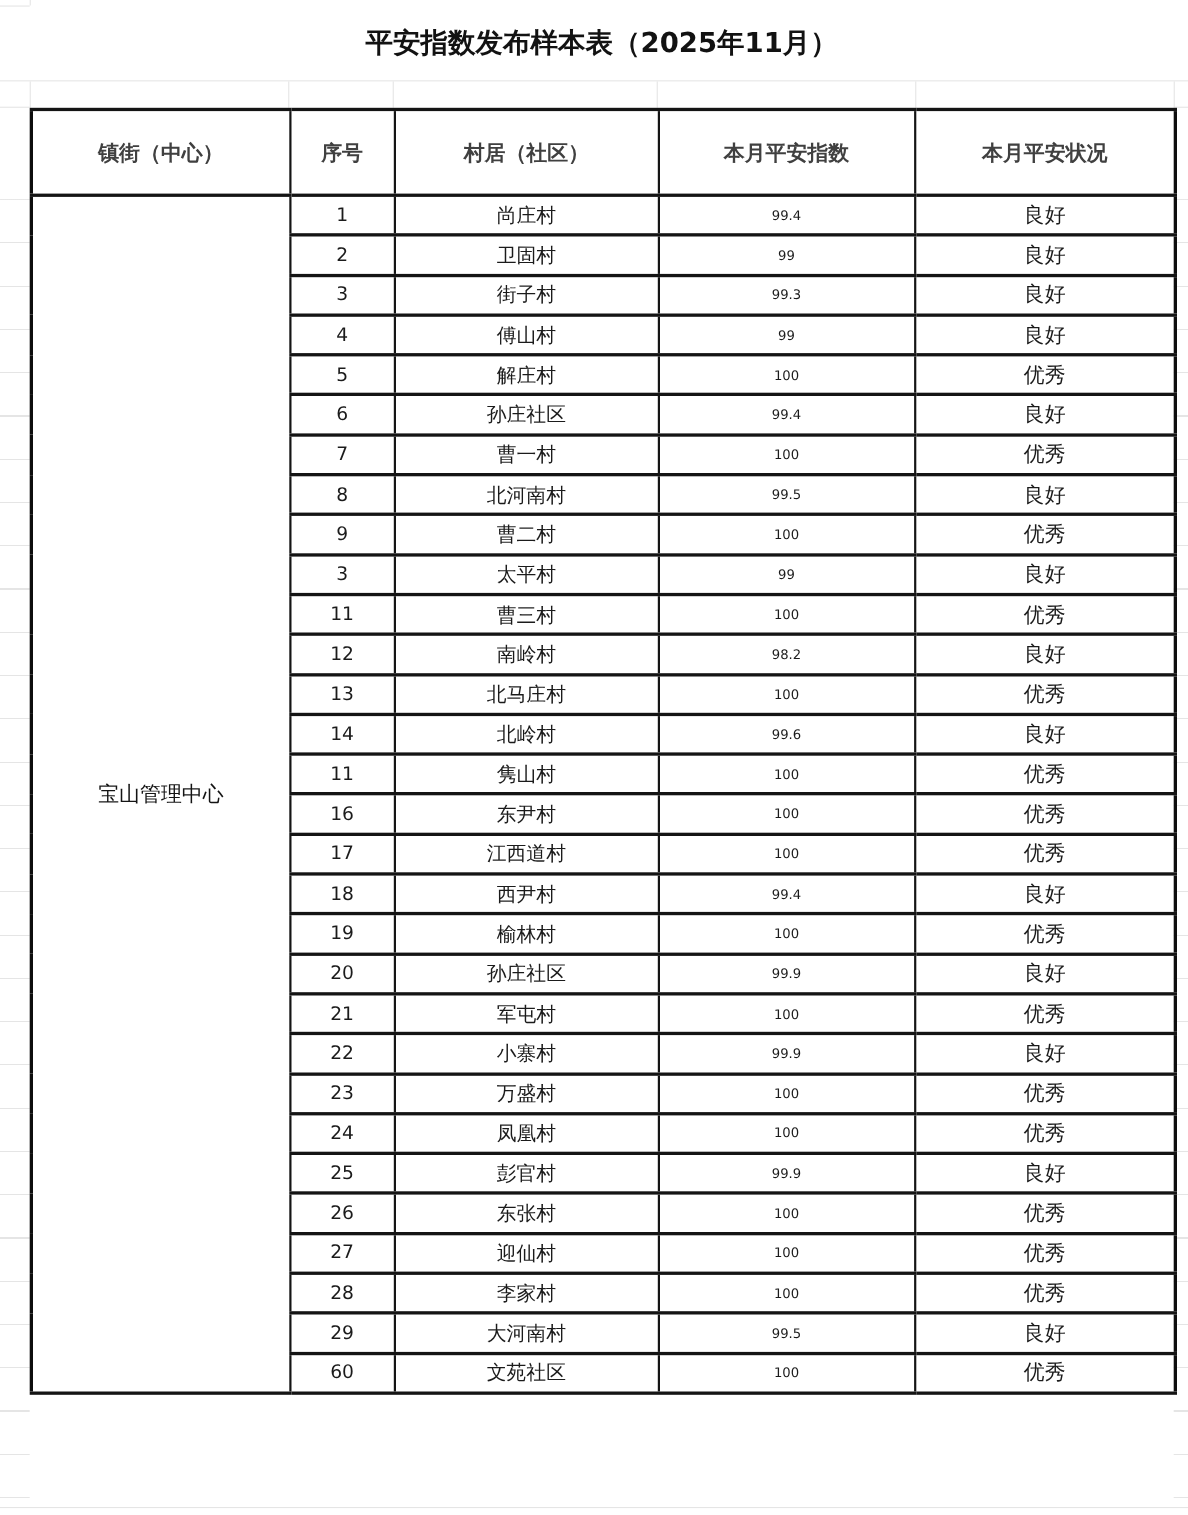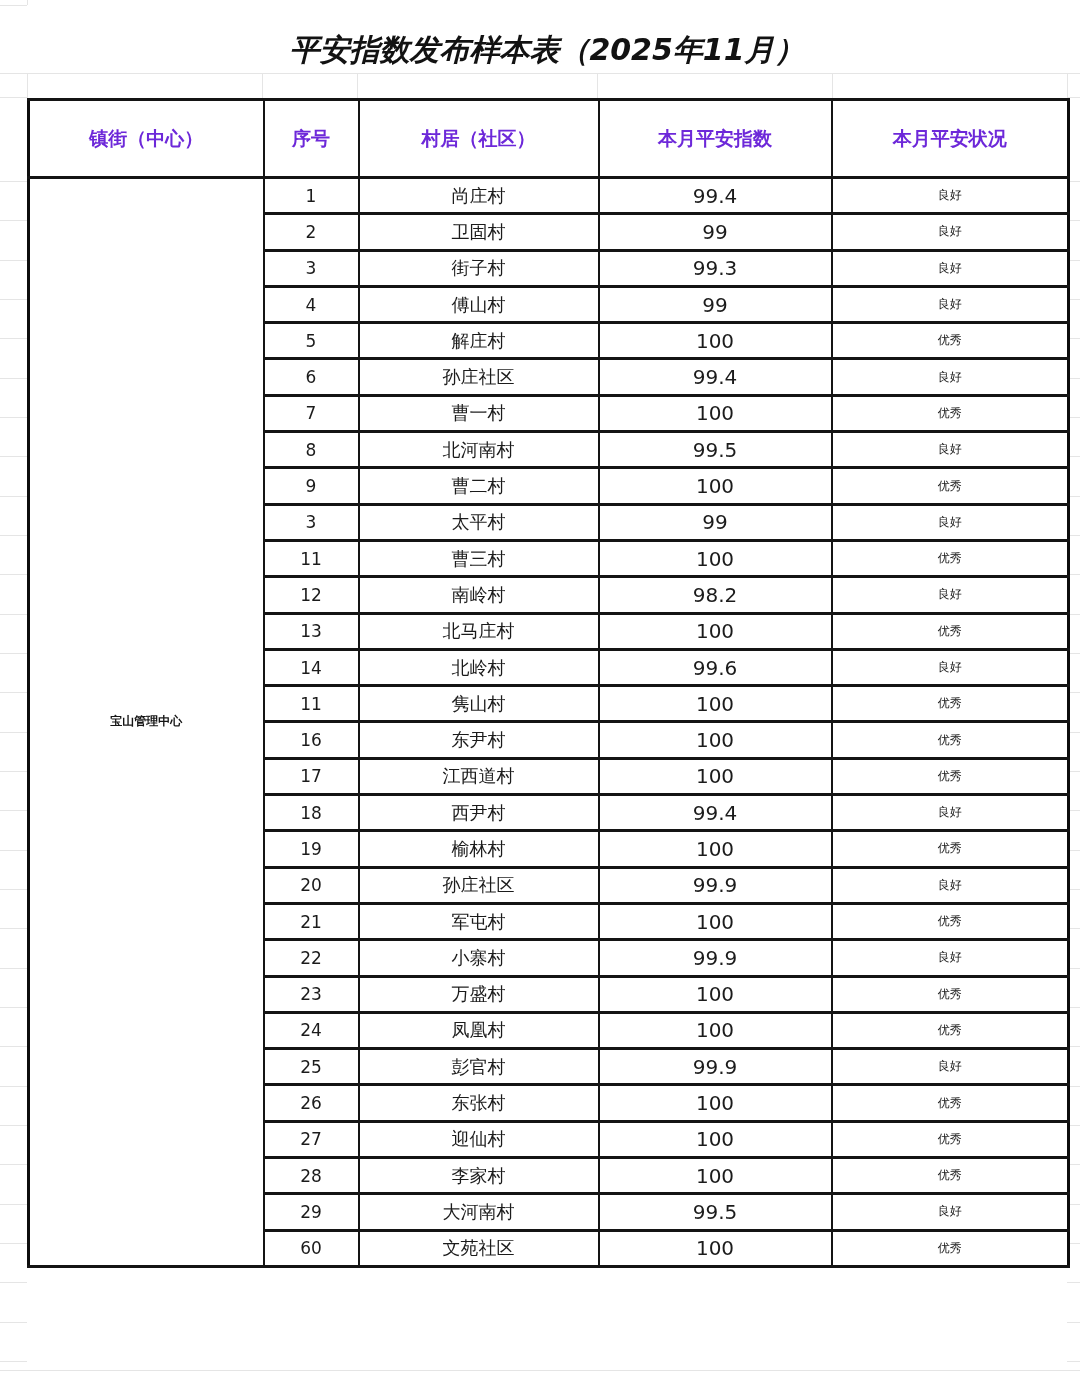--- a/index.html
+++ b/index.html
@@ -16,53 +16,52 @@
     position:absolute;top:181px;height:1181px;
     background:repeating-linear-gradient(to bottom,#e5e5e5 0 1px,transparent 1px 39.33px);
   }
   #grid-left{left:0;width:27px;}
   #grid-right{left:1067px;width:13px;}
   .hline{position:absolute;height:1px;background:#e5e5e5;}
   .vtick{position:absolute;width:1px;background:#e5e5e5;}
 
   
   .title{
-    position:absolute;left:27px;top:16px;width:1040px;height:69px;
+    position:absolute;left:27px;top:4px;width:1040px;height:69px;
     display:flex;align-items:center;justify-content:center;
-    font-size:30px;font-weight:bold;color:#121212;
+    font-size:25px;font-weight:bold;color:#121212;
     white-space:nowrap;
-    font-style:italic;
   }
 
   
   table.sheet{
     position:absolute;left:27px;top:98px;width:1040px;
     border-collapse:collapse;table-layout:fixed;
     border:3px solid #0d0d0d;
   }
   table.sheet th,table.sheet td{
     border-left:2px solid #141414;
     border-right:2px solid #141414;
     border-top:3px solid #141414;
     border-bottom:3px solid #141414;
     text-align:center;vertical-align:middle;
     padding:0;overflow:hidden;white-space:nowrap;
   }
   thead tr{height:78px;}
   tbody tr{height:36.3px;}
-  th{font-size:19px;font-weight:bold;color:#6d28d9;}
+  th{font-size:19px;font-weight:bold;color:#404040;}
   th.h-first{border-bottom:1px solid #bdbdbd;}
   td.merged{
-    font-size:12px;font-weight:bold;color:#141414;
+    font-size:19px;font-weight:normal;color:#141414;
     border-top:1px solid #bdbdbd;
   }
   td.c-no{font-size:17px;}
   td.c-village{font-size:18px;}
-  td.c-score{font-size:20px;}
-  td.c-status{font-size:12px;font-family:Liberation Serif, serif;}
+  td.c-score{font-size:12px;}
+  td.c-status{font-size:19px;font-family:Liberation Serif, serif;}
 </style>
 </head>
 <body>
 
 <div class="row-grid" id="grid-left"></div>
 <div class="row-grid" id="grid-right"></div>
 <div class="hline" style="left:0;top:5px;width:27px;"></div>
 <div class="hline" style="left:0;top:73px;width:1080px;"></div>
 <div class="hline" style="left:0;top:97px;width:27px;"></div>
 <div class="hline" style="left:1067px;top:97px;width:13px;"></div>

